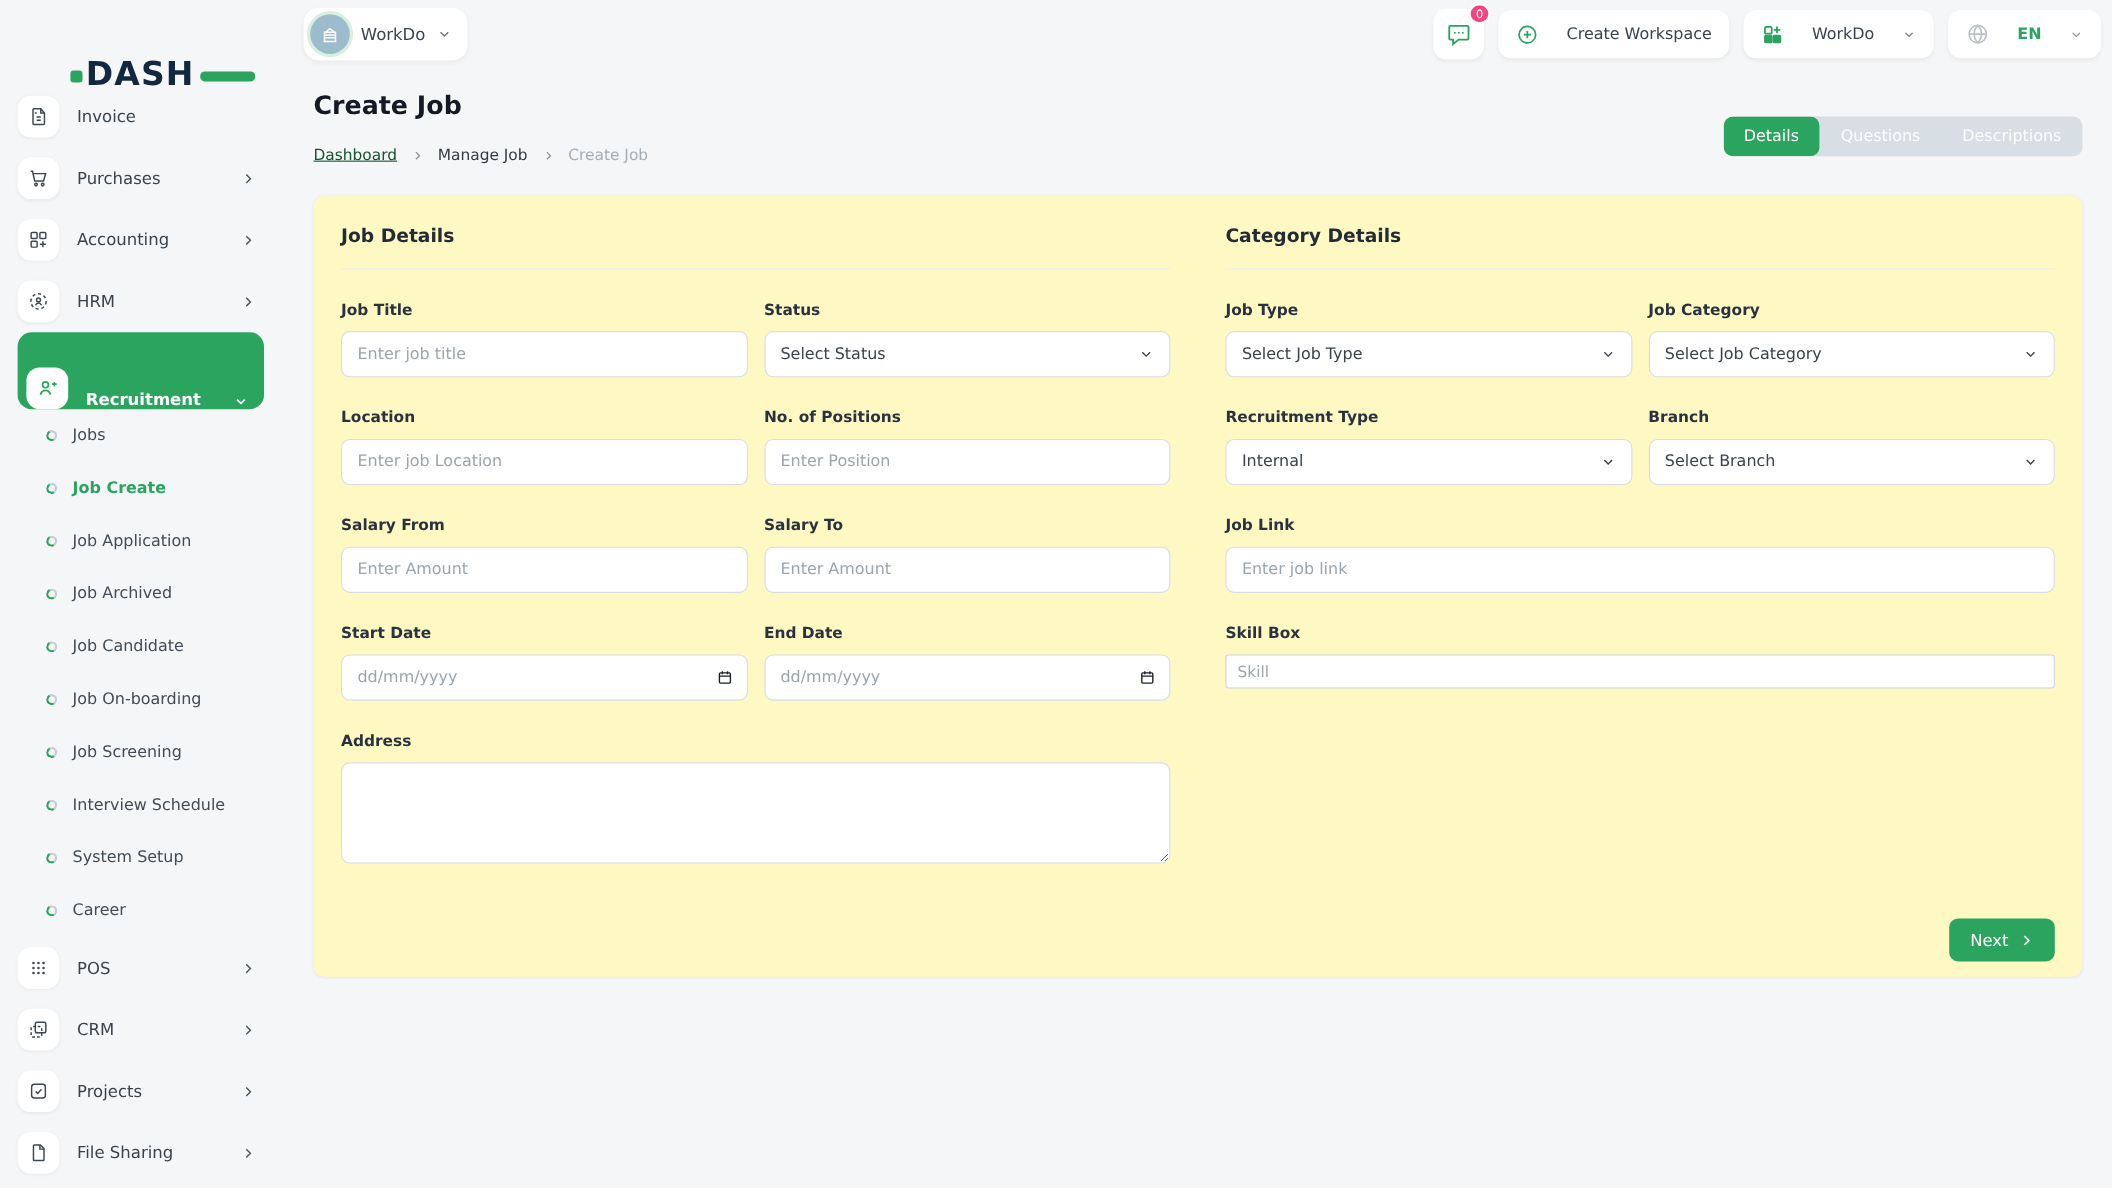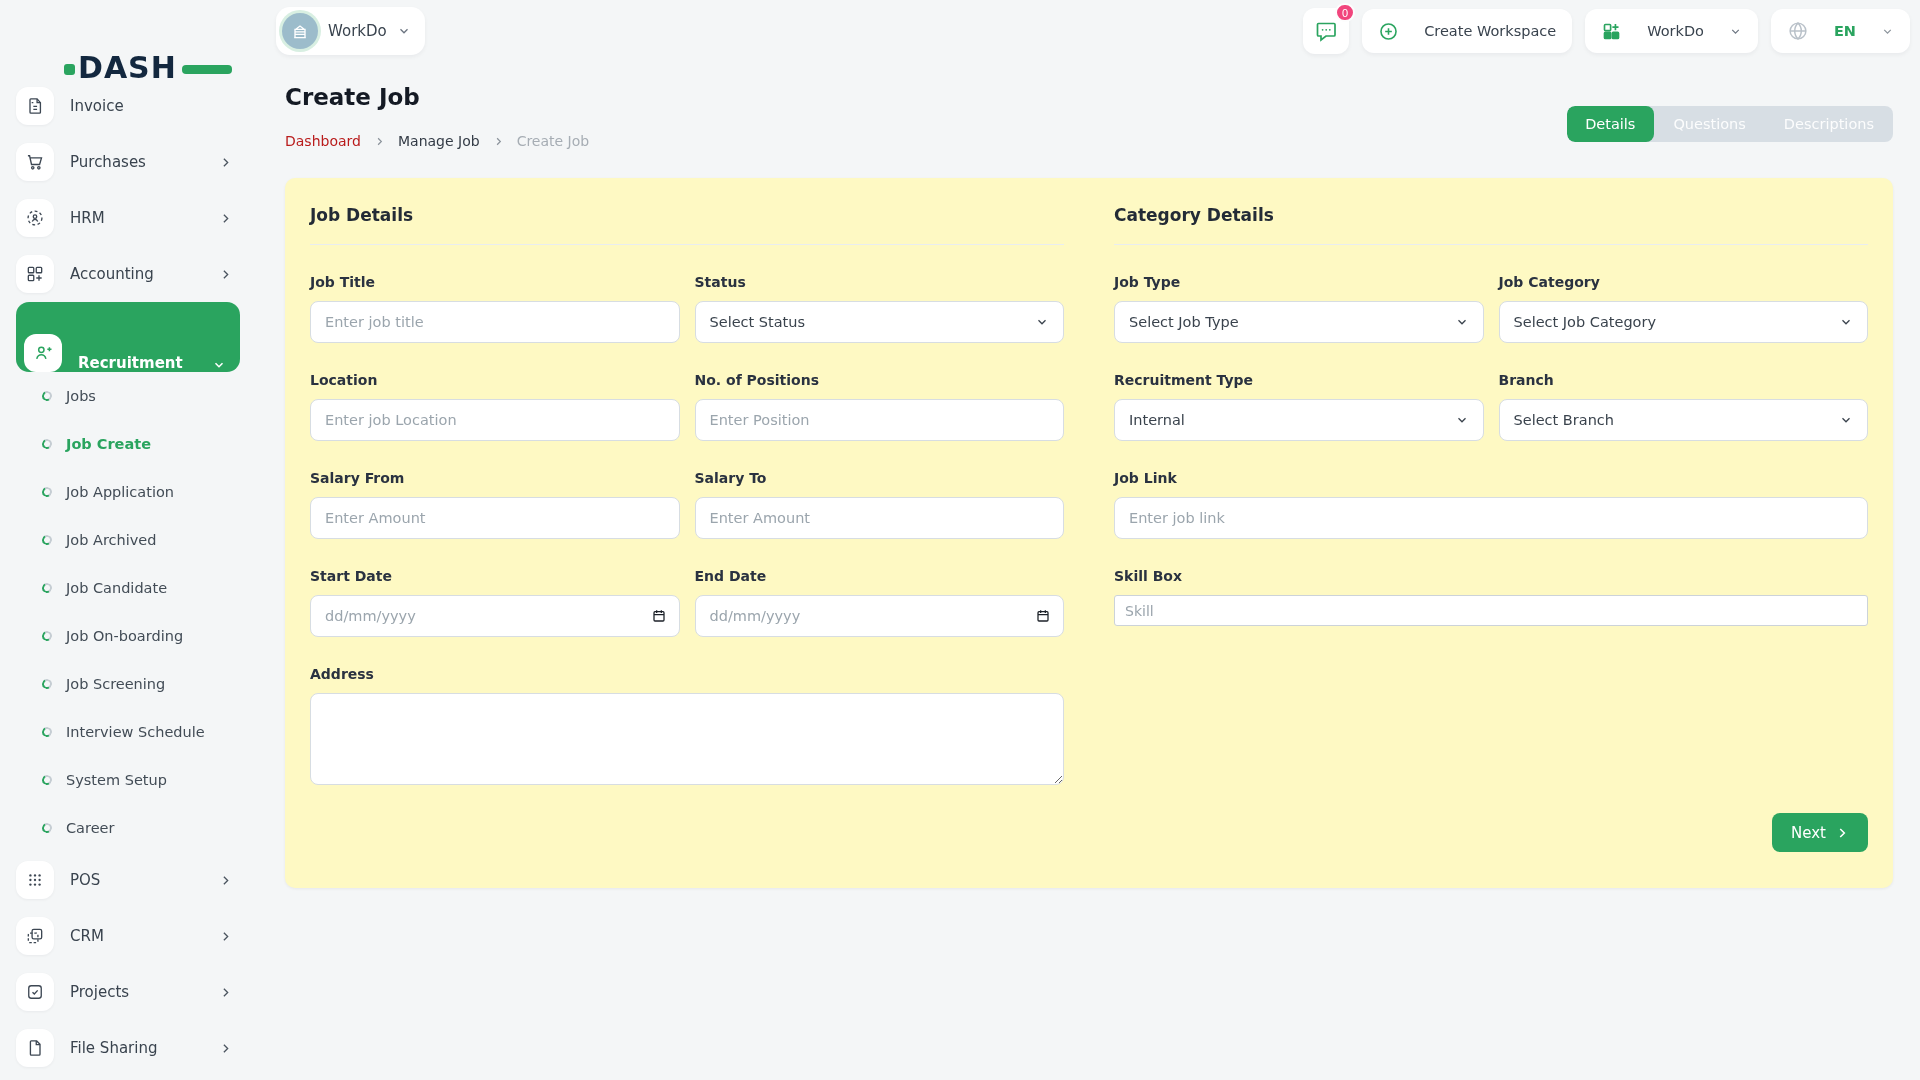--- a/index.html
+++ b/index.html
@@ -50,21 +50,21 @@
 
   .sub-item { width:224px; height:48px; display:flex; align-items:center; padding-left:26px; cursor:pointer; }
   .bullet { width:10px; height:10px; border-radius:50%; border:2px solid #c5cdd3; border-left-color:#2aa45f;
     border-bottom-color:#2aa45f; transform:rotate(15deg); flex:none; }
   .sub-label { margin-left:14px; font-size:14.5px; color:#424c56; }
   .sub-item.active .sub-label { color:#2aa45f; font-weight:700; }
 
   
   .page-title { position:absolute; left:285px; top:84px; font-size:23px; font-weight:700; color:#141a24; }
   .breadcrumb { position:absolute; left:285px; top:133px; display:flex; align-items:center; gap:13px; font-size:14px; }
-  .bc-link { color:#b91c1c; cursor:pointer; }
+  .bc-link { color:#14532d; cursor:pointer;text-decoration:underline; }
   .bc-sep { color:#8b939b; font-size:12px; display:flex; }
   .bc-mid { color:#333b46; cursor:pointer; }
   .bc-cur { color:#a6adb4; }
 
   .tabs { position:absolute; top:106px; right:27px; background:#d7dee4; border-radius:8px; display:flex; overflow:hidden; }
   .tab { padding:10px 19px; font-size:14.5px; color:rgba(255,255,255,.92); cursor:pointer; }
   .tab.active { background:#2aa45f; color:#fff; border-radius:8px;padding-left:18px; }
 
   
   .card { position:absolute; left:285px; top:178px; width:1608px; height:710px; background:#fef9c3; border-radius:10px;
@@ -79,21 +79,21 @@
   ::placeholder { color:#9ba5ad; opacity:1; }
   .select { height:42px; border:1px solid #d7dde2; border-radius:8px; display:flex; align-items:center;
     justify-content:space-between; padding:0 14px; font-size:14.5px; color:#3a434d; cursor:pointer; background:#fff; }
   .select .chev { color:#3a434d; display:flex; }
   .date-wrap { position:relative; }
   .date-wrap .cal { position:absolute; right:13px; top:13px; color:#1c2128; pointer-events:none; display:flex; }
   .f-area { width:100%; height:92px; border:1px solid #d7dde2; border-radius:8px; padding:10px 14px; font-size:14.5px;
     font-family:inherit; color:#333b46; resize:vertical; outline:none; }
   .skill-input { width:100%; height:31px; border:1px solid #ccd3d9; border-radius:3px; padding:0 10px; font-size:14px;
     color:#333b46; font-family:inherit; outline:none; }
-  .next-btn { position:absolute; right:25px; bottom:36px; background:#2aa45f; color:#fff; border:none; border-radius:8px;
+  .next-btn { position:absolute; right:25px; bottom:14px; background:#2aa45f; color:#fff; border:none; border-radius:8px;
     padding:0 19px; height:39px; font-size:15px; font-family:inherit; display:flex; align-items:center; gap:9px; cursor:pointer; }
 </style>
 </head>
 <body>
 
 <div class="topbar">
   <div class="logo">
     <span class="logo-dot"></span>
     <span class="logo-text">DASH</span>
     <span class="logo-dash"></span>
@@ -180,43 +180,43 @@
     <span class="side-chev">
       <svg width="13" height="13" viewBox="0 0 24 24" fill="none" stroke="currentColor" stroke-width="2.4">
           <path d="M9 5l7 7-7 7"></path>
         </svg>
     </span>
   </div>
 
   <div class="side-item">
     <span class="icon-box">
       <svg width="20" height="20" viewBox="0 0 24 24" fill="none" stroke="currentColor" stroke-width="1.6">
-        <circle cx="12" cy="12" r="8.3" stroke-dasharray="3.4 3"></circle>
-        <circle cx="12" cy="10.4" r="2.1"></circle>
-        <path d="M8.7 16.2c.8-1.7 2-2.5 3.3-2.5s2.5.8 3.3 2.5"></path>
-      </svg>
-    </span>
-    <span class="side-label">HRM</span>
-    <span class="side-chev">
-      <svg width="13" height="13" viewBox="0 0 24 24" fill="none" stroke="currentColor" stroke-width="2.4">
-          <path d="M9 5l7 7-7 7"></path>
-        </svg>
-    </span>
-  </div>
-
-  <div class="side-item">
-    <span class="icon-box">
-      <svg width="20" height="20" viewBox="0 0 24 24" fill="none" stroke="currentColor" stroke-width="1.6">
         <rect x="4" y="4" width="6.5" height="6.5" rx="1"></rect>
         <rect x="13.5" y="4" width="6.5" height="6.5" rx="1"></rect>
         <rect x="4" y="13.5" width="6.5" height="6.5" rx="1"></rect>
         <path d="M16.8 13.5v6.5M13.5 16.8H20"></path>
       </svg>
     </span>
     <span class="side-label">Accounting</span>
+    <span class="side-chev">
+      <svg width="13" height="13" viewBox="0 0 24 24" fill="none" stroke="currentColor" stroke-width="2.4">
+          <path d="M9 5l7 7-7 7"></path>
+        </svg>
+    </span>
+  </div>
+
+  <div class="side-item">
+    <span class="icon-box">
+      <svg width="20" height="20" viewBox="0 0 24 24" fill="none" stroke="currentColor" stroke-width="1.6">
+        <circle cx="12" cy="12" r="8.3" stroke-dasharray="3.4 3"></circle>
+        <circle cx="12" cy="10.4" r="2.1"></circle>
+        <path d="M8.7 16.2c.8-1.7 2-2.5 3.3-2.5s2.5.8 3.3 2.5"></path>
+      </svg>
+    </span>
+    <span class="side-label">HRM</span>
     <span class="side-chev">
       <svg width="13" height="13" viewBox="0 0 24 24" fill="none" stroke="currentColor" stroke-width="2.4">
           <path d="M9 5l7 7-7 7"></path>
         </svg>
     </span>
   </div>
 
   <div class="side-item active-pill">
     <span class="icon-box">
       <svg width="20" height="20" viewBox="0 0 24 24" fill="none" stroke="currentColor" stroke-width="1.8">

